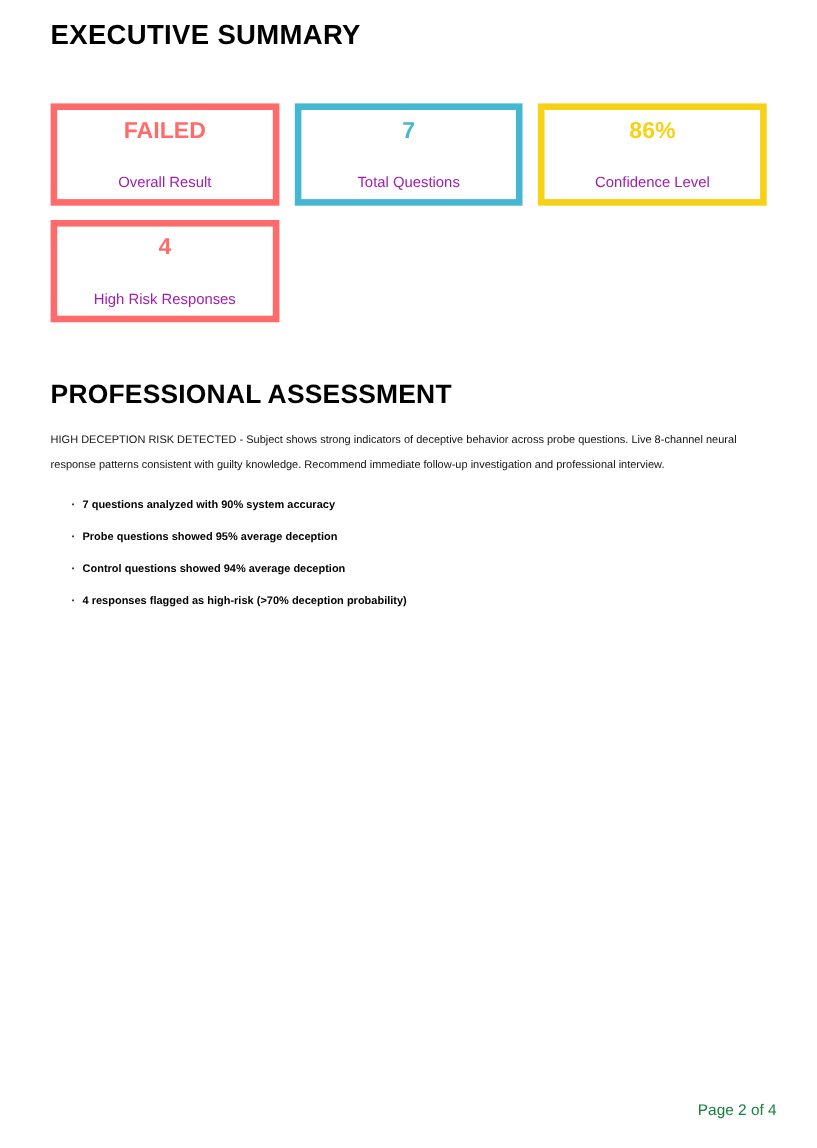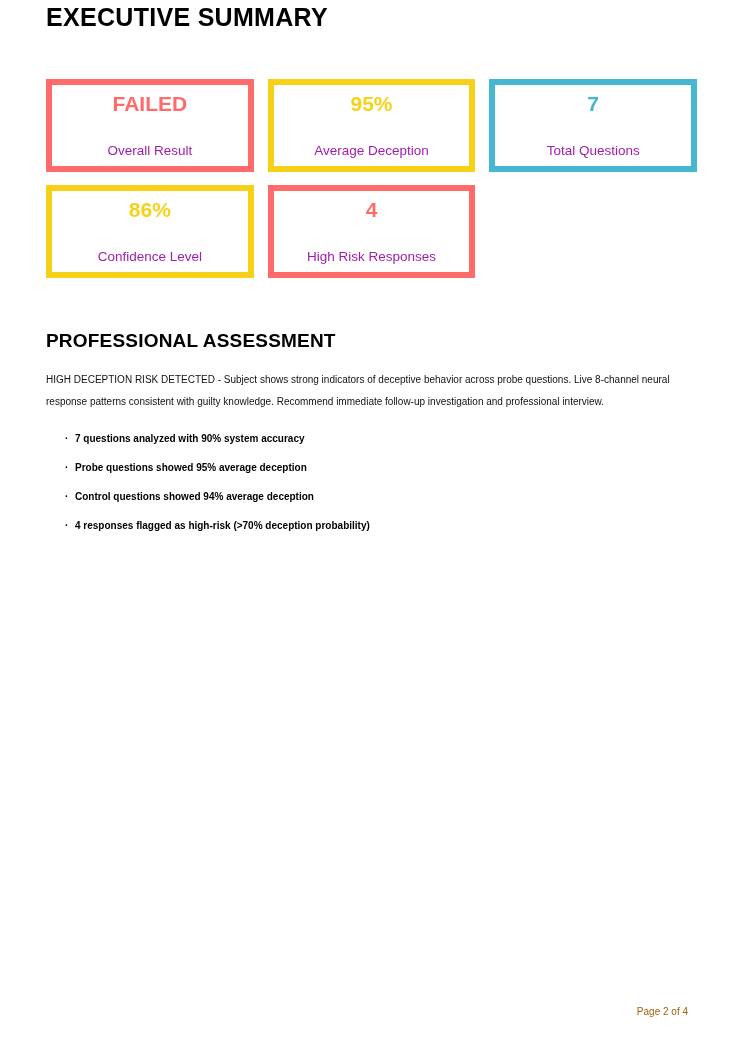--- a/index.html
+++ b/index.html
@@ -10,21 +10,21 @@
     height: 1044px;
     margin: 0 auto;
     background: #ffffff;
     font-family: "Liberation Sans", sans-serif;
     color: #000000;
     overflow: hidden;
     padding: 0 46px;
   }
   .doc-title {
     margin: 0;
-    padding-top: 3px;
+    padding-top: 18px;
     font-size: 25px;
     font-weight: bold;
     letter-spacing: 0.3px;
     color: #000000;
   }
   .cards-grid {
     display: grid;
     grid-template-columns: repeat(3, 1fr);
     column-gap: 14px;
     row-gap: 13px;
@@ -48,21 +48,21 @@
   }
   .card-label {
     margin-top: 10px;
     font-size: 13.5px;
     font-weight: normal;
     color: #a21caf;
     line-height: 1;
   }
   .section-heading {
     margin: 0;
-    font-size: 19px;
+    font-size: 24px;
     font-weight: bold;
     color: #000000;
     letter-spacing: 0.2px;
   }
   .heading-assessment { margin-top: 52px; }
   .assessment-body {
     margin: 17px 0 0 0;
     font-size: 10px;
     line-height: 21.5px;
     font-weight: normal;
@@ -85,41 +85,37 @@
   }
   .findings-list li::before {
     content: "\00B7";
     position: absolute;
     left: 0;
     top: 0;
     font-weight: bold;
   }
   .page-footer {
     position: absolute;
-    right: 55px;
+    right: 37px;
     bottom: 27px;
-    font-size: 10px;
-    color: #a16207;
+    font-size: 14px;
+    color: #15803d;
   }
 </style>
 </head>
 <body>
 
 <div class="page">
 
   <h1 class="doc-title">EXECUTIVE SUMMARY</h1>
 
   <div class="cards-grid">
     <div class="stat-card" style="border-color: rgb(255, 107, 107);">
       <div class="card-value" style="color: rgb(255, 107, 107);">FAILED</div>
       <div class="card-label">Overall Result</div>
-    </div>
-    <div class="stat-card" style="border-color: rgb(247, 209, 23);">
-      <div class="card-value" style="color: rgb(247, 209, 23);">95%</div>
-      <div class="card-label">Average Deception</div>
     </div>
     <div class="stat-card" style="border-color: rgb(69, 183, 209);">
       <div class="card-value" style="color: rgb(69, 183, 209);">7</div>
       <div class="card-label">Total Questions</div>
     </div>
     <div class="stat-card" style="border-color: rgb(247, 209, 23);">
       <div class="card-value" style="color: rgb(247, 209, 23);">86%</div>
       <div class="card-label">Confidence Level</div>
     </div>
     <div class="stat-card" style="border-color: rgb(255, 107, 107);">

